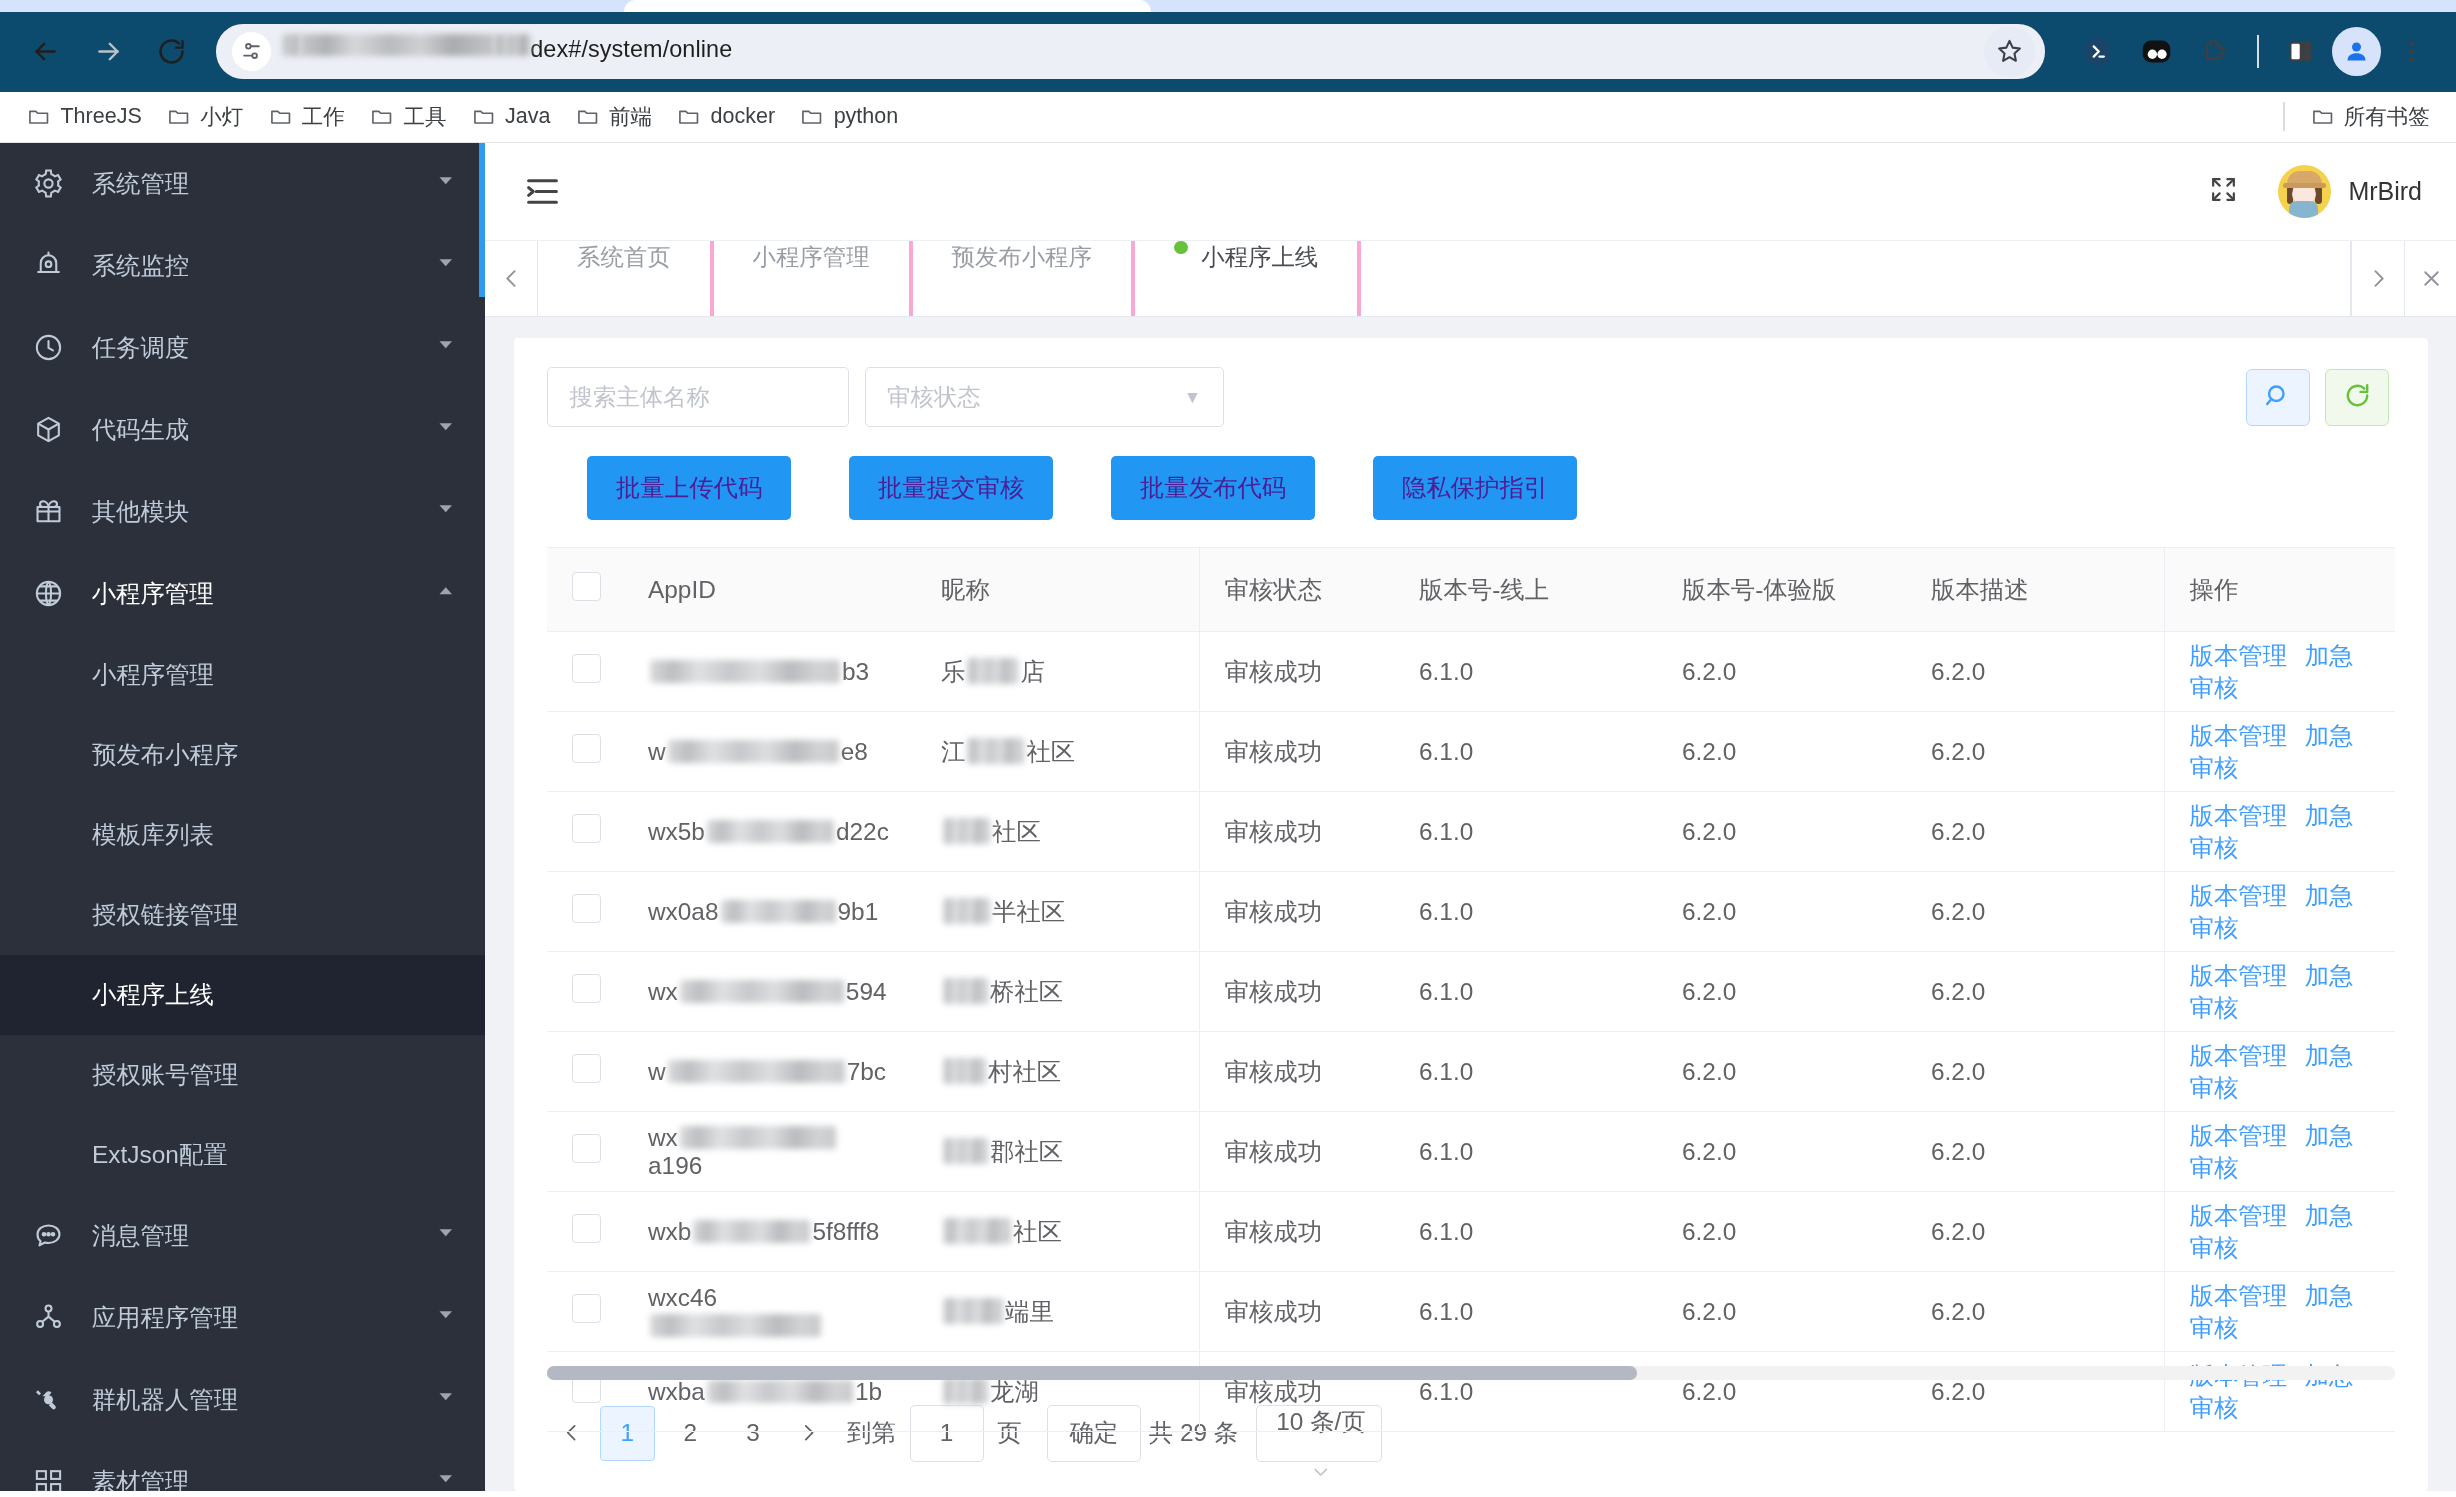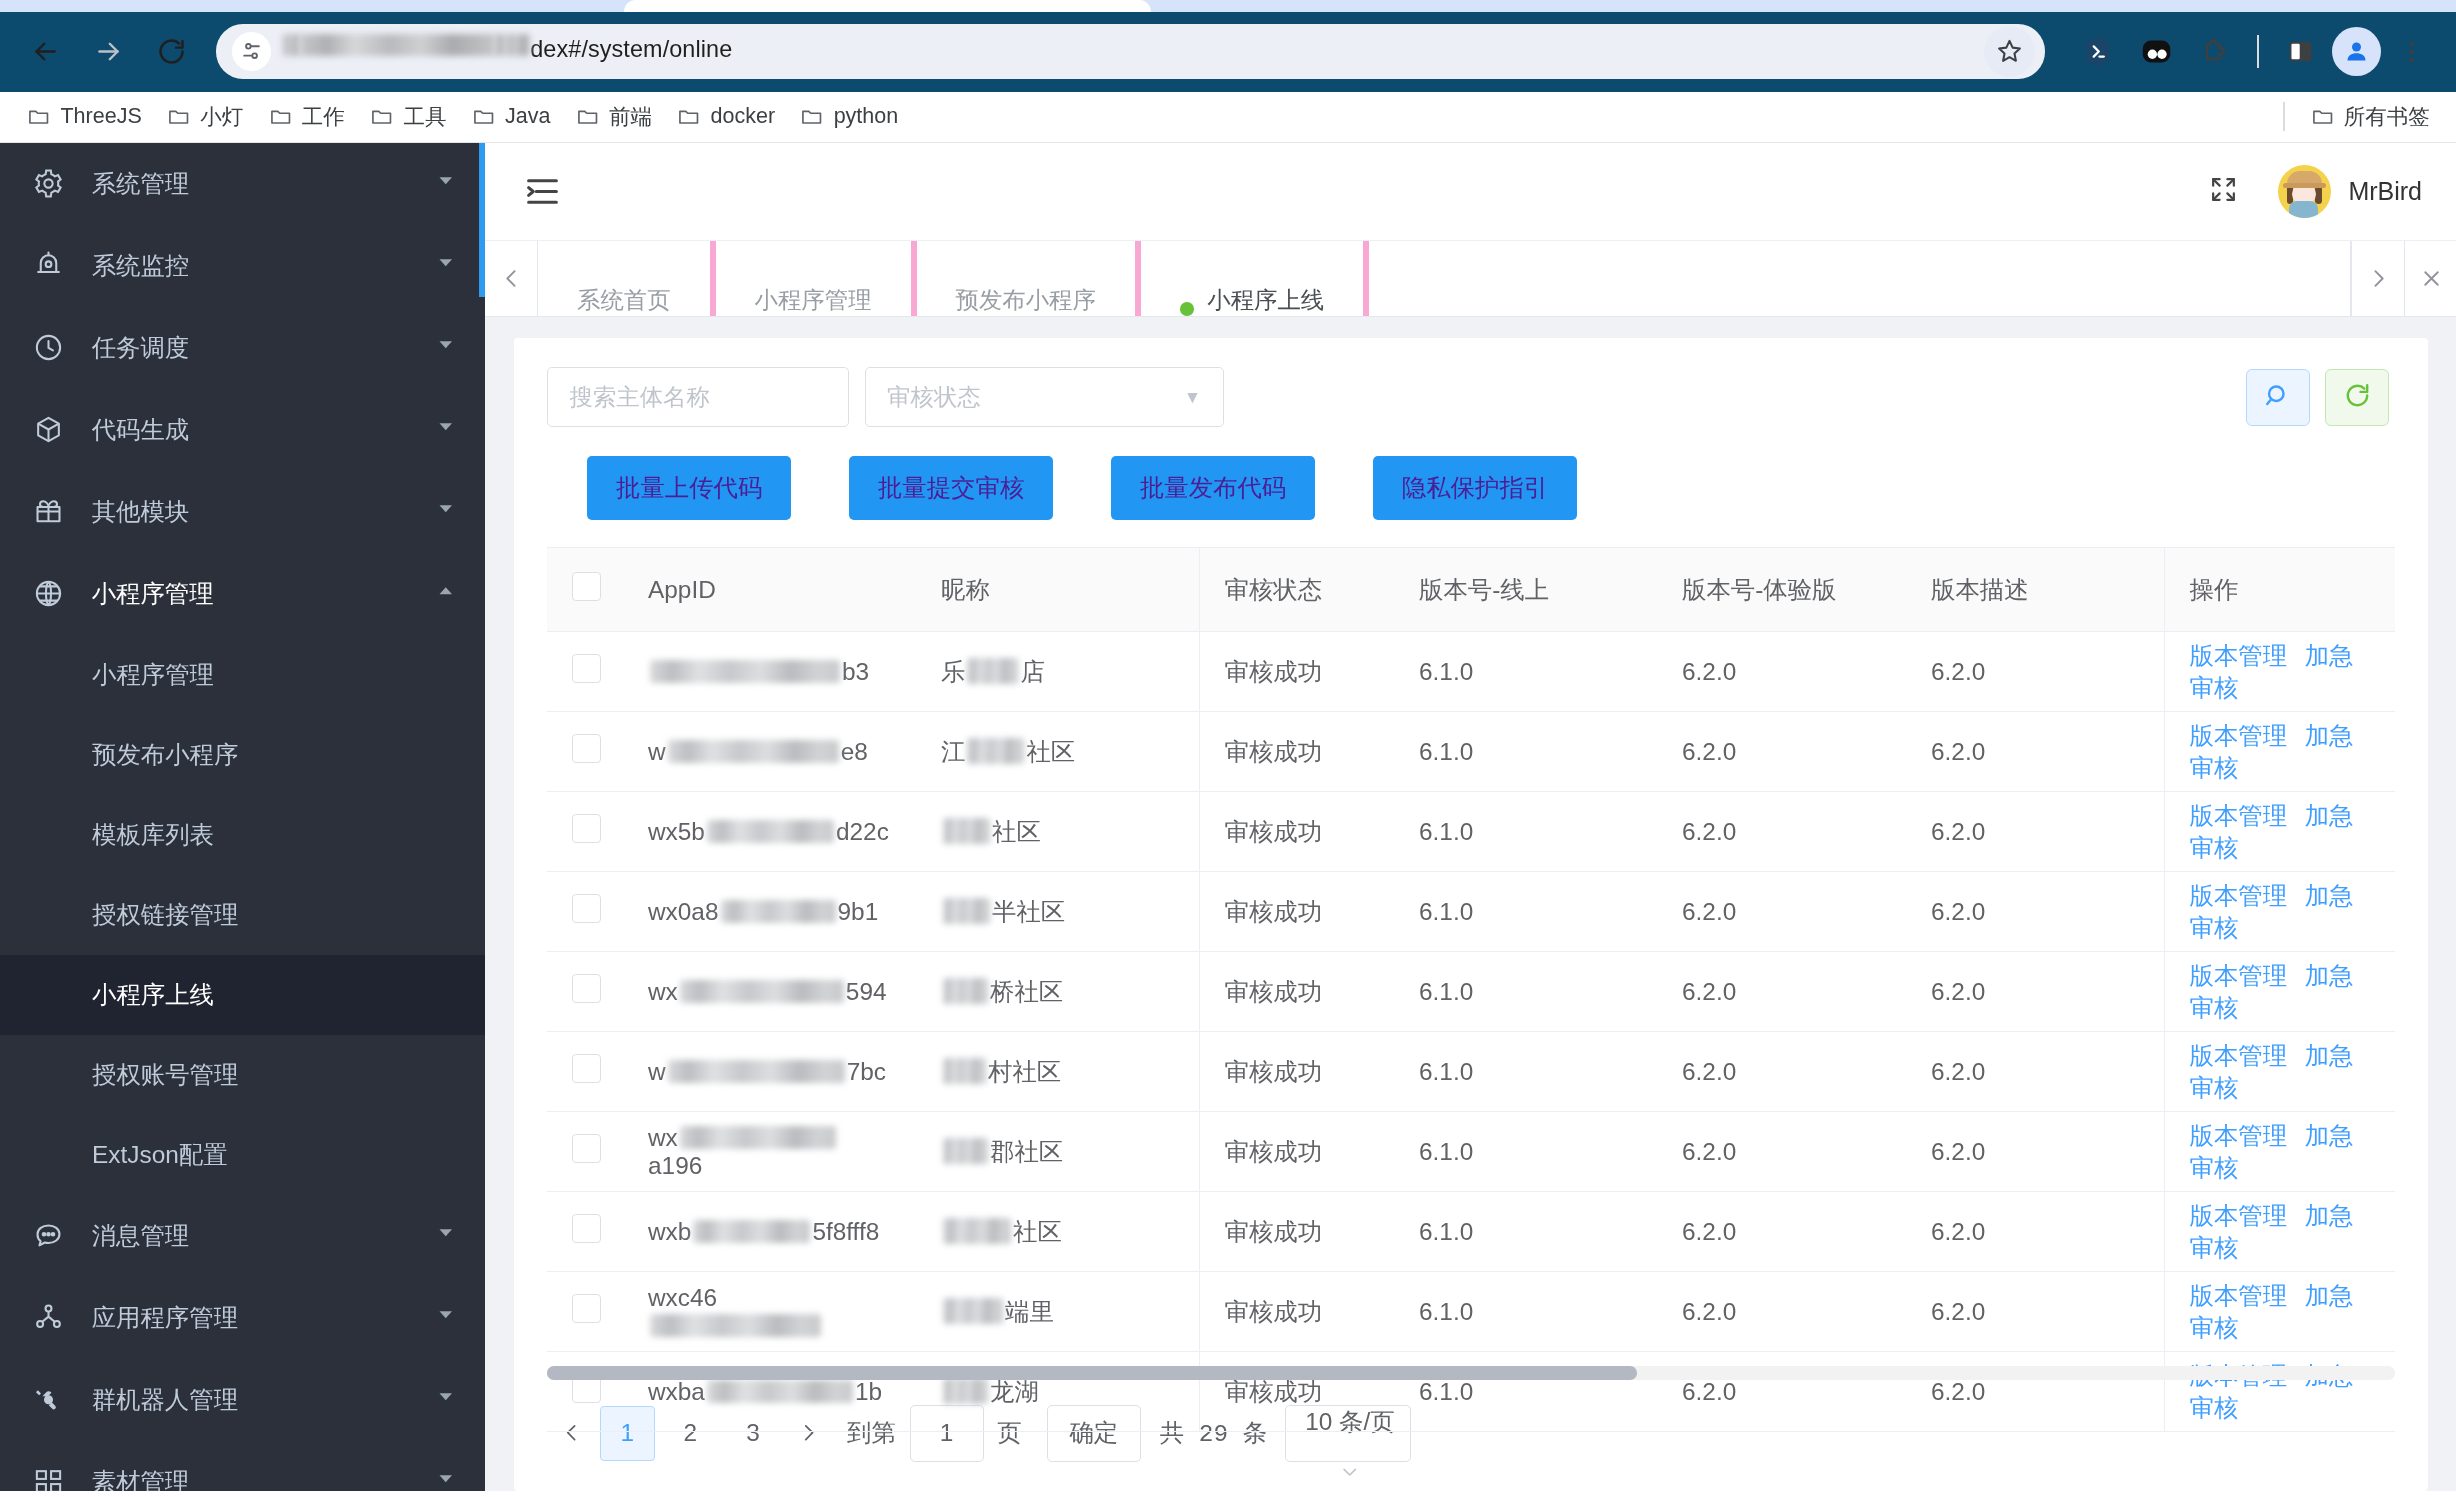--- a/index.html
+++ b/index.html
@@ -134,22 +134,22 @@
   .tabbar {
     height: 76px; background: #fff; display: flex; align-items: stretch;
     border-bottom: 1px solid #e4e7ed; flex: none;
   }
   .tab-arrow {
     width: 53px; display: flex; align-items: center; justify-content: center;
     color: #909399; border-right: 1px solid #e4e7ed; flex: none;
   }
   .tab-arrow.right { border-right: none; border-left: 1px solid #e4e7ed; }
   .tab {
-    display: flex; align-items: flex-end; gap: 13.7px; padding: 0 39px;
-    font-size: 23.4px; color: #999da4; border-right: 6px solid #f9a8d4;
+    display: flex; align-items: flex-start; gap: 13.7px; padding: 0 39px;
+    font-size: 23.4px; color: #999da4; border-right: 4px solid #f9a8d4;
     white-space: nowrap; flex: none; cursor: pointer;
   }
   .tab.active { color: #4a4d52; }
   .tab .dot { width: 13.7px; height: 13.7px; border-radius: 50%; background: #67c23a; flex: none; }
   .tabbar .spacer { flex: 1; border-right: 1px solid #e4e7ed; }
 
   .content { flex: 1; padding: 21.5px 29px 0 29px; min-height: 0; }
   .card {
     background: #fff; border-radius: 3.9px; height: 100%;
     display: flex; flex-direction: column; overflow: hidden;
@@ -240,21 +240,21 @@
   .pg-inp {
     width: 74px; height: 57px; border: 1px solid #dcdfe6; border-radius: 4.9px;
     display: flex; align-items: center; justify-content: center; font-size: 24.4px;
     color: #606266; background: #fff;
   }
   .pg-btn {
     height: 57px; border: 1px solid #dcdfe6; border-radius: 4.9px; background: #fff;
     display: flex; align-items: center; padding: 0 21.5px; font-size: 24.4px;
     color: #606266; margin-left: 11.7px; cursor: pointer; font-family: inherit;
   }
-  .pg-total { margin-left: 19px; font-family: Liberation Mono, monospace; }
+  .pg-total { margin-left: 8px; }
   .pg-size {
     height: 57px; border: 1px solid #dcdfe6; border-radius: 4.9px; background: #fff;
     display: flex; align-items: center; padding: 0 15.6px 0 19.5px; font-size: 24.4px;
     color: #606266; margin-left: 17.6px; gap: 21.5px; flex-direction: column;
   }
 </style>
 </head>
 <body>
 
 <div class="browser">

